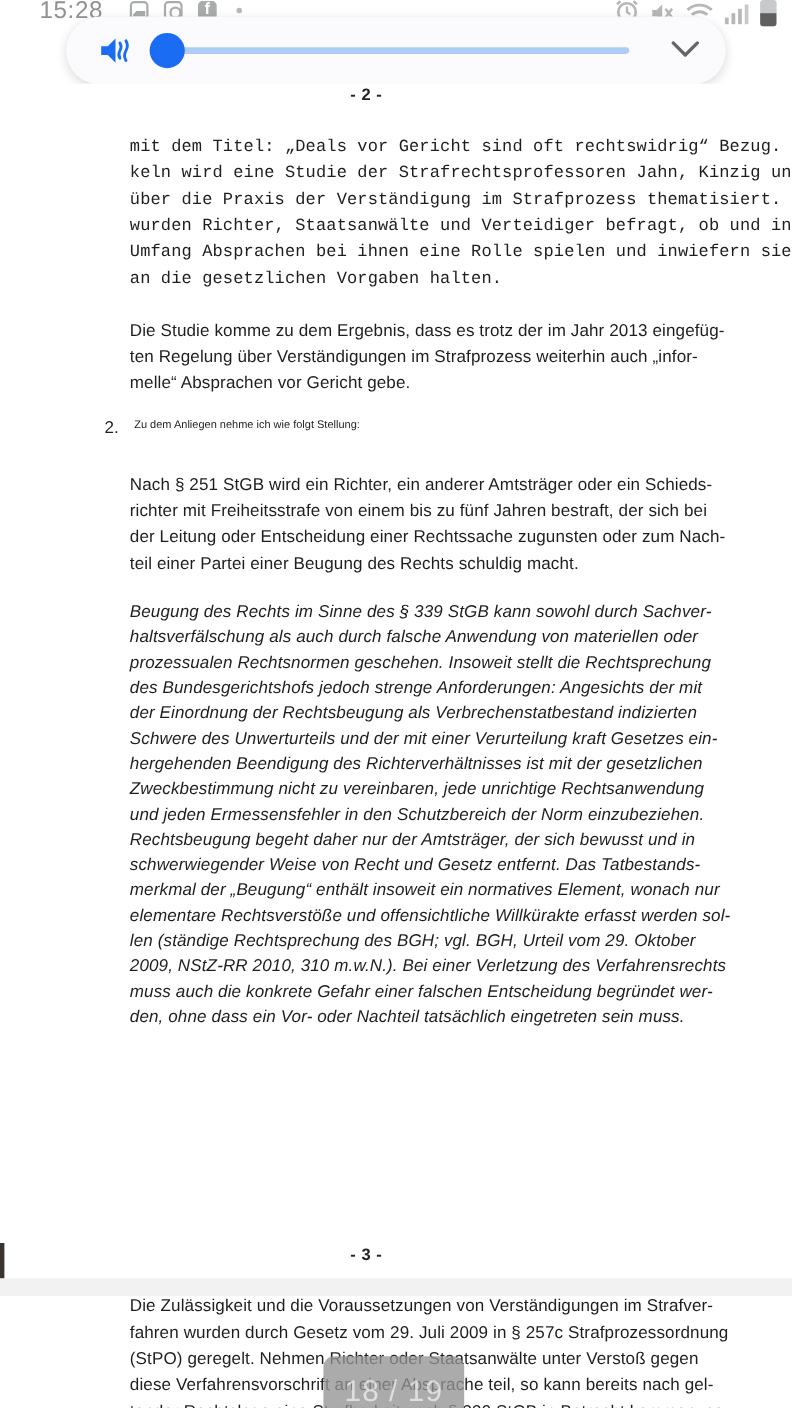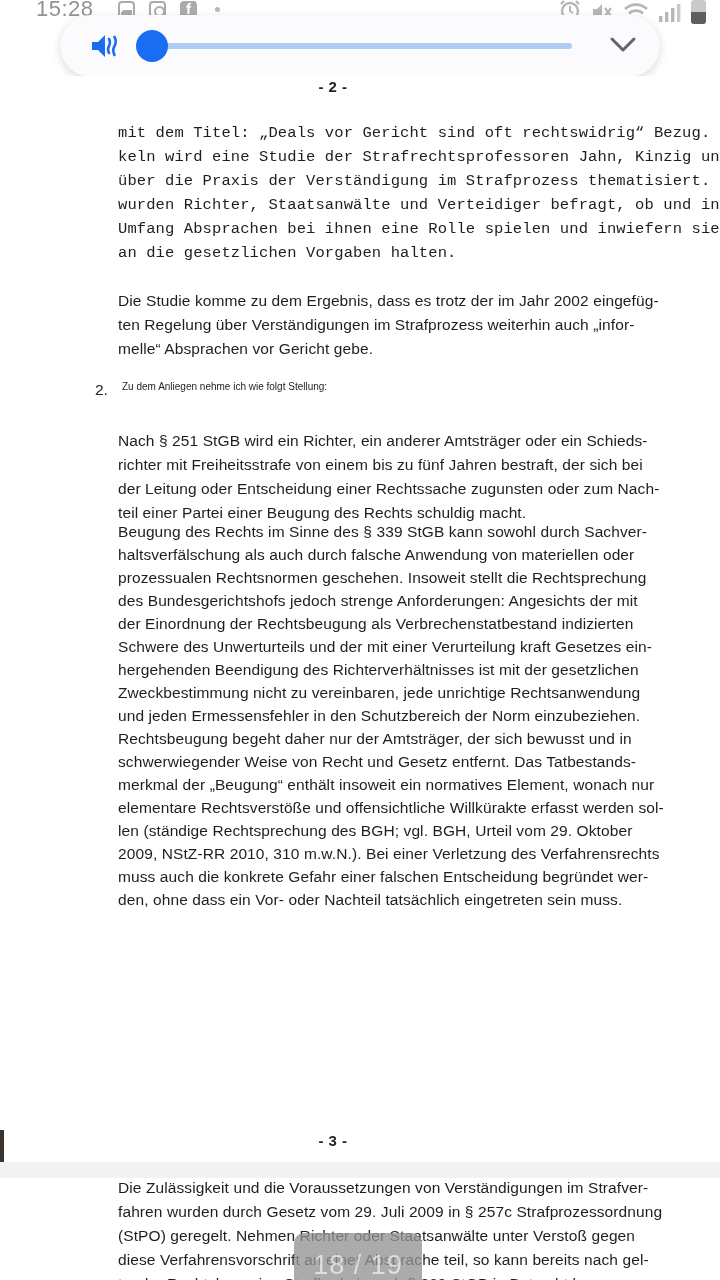--- a/index.html
+++ b/index.html
@@ -114,33 +114,33 @@
 
     <div class="page-label" style="top: 2px;">- 2 -</div>
 
     <div class="para" style="top: 45px; font-family: Liberation Mono, monospace;">mit dem Titel: „Deals vor Gericht sind oft rechtswidrig“ Bezug. In beiden Arti-
 keln wird eine Studie der Strafrechtsprofessoren Jahn, Kinzig und Altenhain
 über die Praxis der Verständigung im Strafprozess thematisiert. Bei dieser
 wurden Richter, Staatsanwälte und Verteidiger befragt, ob und in welchem
 Umfang Absprachen bei ihnen eine Rolle spielen und inwiefern sie sich dabei
 an die gesetzlichen Vorgaben halten.</div>
 
-    <div class="para" style="top: 213px;">Die Studie komme zu dem Ergebnis, dass es trotz der im Jahr 2002 eingefüg-
+    <div class="para" style="top: 213px;">Die Studie komme zu dem Ergebnis, dass es trotz der im Jahr 2013 eingefüg-
 ten Regelung über Verständigungen im Strafprozess weiterhin auch „infor-
 melle“ Absprachen vor Gericht gebe.</div>
 
     <div class="num-item-number" style="top: 305px;">2.</div>
     <div class="num-item-text" style="top: 305px;">Zu dem Anliegen nehme ich wie folgt Stellung:</div>
 
     <div class="para" style="top: 353px;">Nach § 251 StGB wird ein Richter, ein anderer Amtsträger oder ein Schieds-
 richter mit Freiheitsstrafe von einem bis zu fünf Jahren bestraft, der sich bei
 der Leitung oder Entscheidung einer Rechtssache zugunsten oder zum Nach-
 teil einer Partei einer Beugung des Rechts schuldig macht.</div>
 
-    <div class="para tight" style="top: 444px;">Beugung des Rechts im Sinne des § 339 StGB kann sowohl durch Sachver-
+    <div class="para tight" style="top: 469px; font-style: italic;">Beugung des Rechts im Sinne des § 339 StGB kann sowohl durch Sachver-
 haltsverfälschung als auch durch falsche Anwendung von materiellen oder
 prozessualen Rechtsnormen geschehen. Insoweit stellt die Rechtsprechung
 des Bundesgerichtshofs jedoch strenge Anforderungen: Angesichts der mit
 der Einordnung der Rechtsbeugung als Verbrechenstatbestand indizierten
 Schwere des Unwerturteils und der mit einer Verurteilung kraft Gesetzes ein-
 hergehenden Beendigung des Richterverhältnisses ist mit der gesetzlichen
 Zweckbestimmung nicht zu vereinbaren, jede unrichtige Rechtsanwendung
 und jeden Ermessensfehler in den Schutzbereich der Norm einzubeziehen.
 Rechtsbeugung begeht daher nur der Amtsträger, der sich bewusst und in
 schwerwiegender Weise von Recht und Gesetz entfernt. Das Tatbestands-

